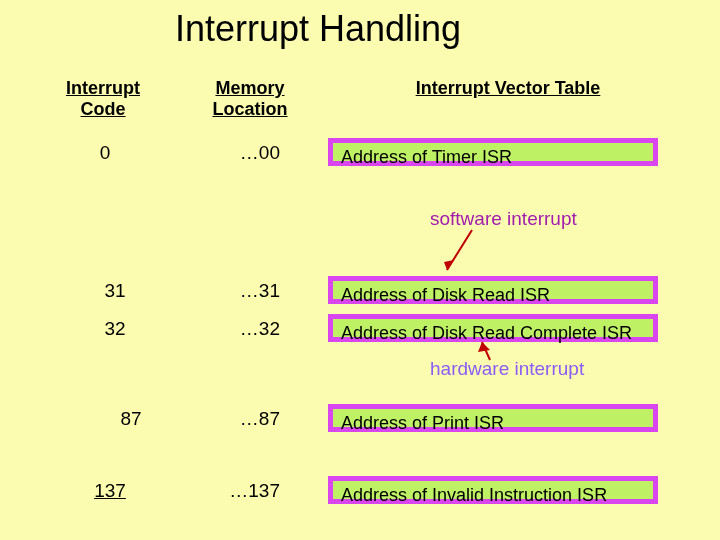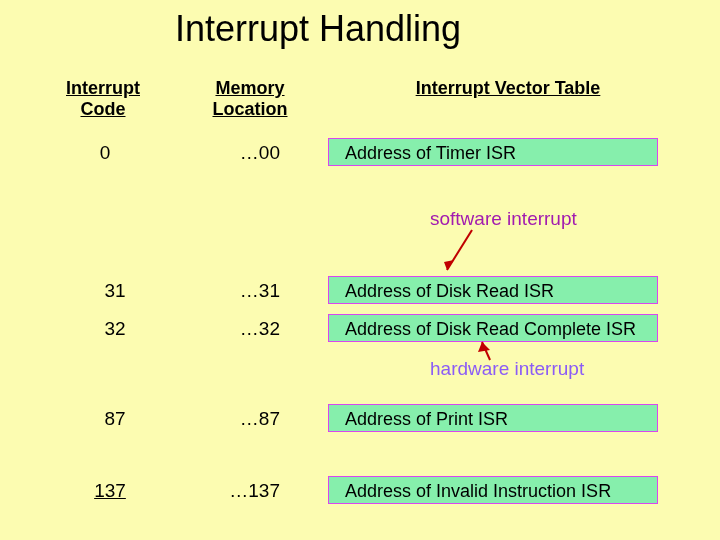--- a/index.html
+++ b/index.html
@@ -42,24 +42,24 @@
     position: absolute;
     font-size: 19px;
     text-align: right;
     width: 70px;
   }
   .addr-box {
     position: absolute;
     left: 328px;
     width: 330px;
     height: 28px;
-    border: 1px solid #d946ef;
-    background: #86efac;
+    border: 5px solid #d946ef;
+    background: #bef264;
     font-size: 18px;
-    padding-left: 16px;
+    padding-left: 8px;
     line-height: 28px;
     box-sizing: border-box;
   }
   .annot {
     position: absolute;
     font-size: 19px;
   }
   .sw-ann { color: #a21caf; top: 208px; left: 430px; }
   .hw-ann { color: #8b5cf6; top: 358px; left: 430px; }
   svg.arrow {
@@ -95,19 +95,19 @@
 <div class="code" style="top:318px; left:80px;">32</div>
 <div class="mem" style="top:318px; left:210px;">…32</div>
 <div class="addr-box" style="top:314px;">Address of Disk Read Complete ISR</div>
 
 <div class="annot hw-ann">hardware interrupt</div>
 <svg class="arrow" style="left:470px; top:340px; width:40px; height:22px;">
   <line x1="20" y1="20" x2="12" y2="2" stroke="#c00000" stroke-width="2"></line>
   <polygon points="12,2 20,10 8,12" fill="#c00000"></polygon>
 </svg>
 
-<div class="code" style="top:408px; left:80px;">87</div>
+<div class="code" style="top:408px; left:96px;">87</div>
 <div class="mem" style="top:408px; left:210px;">…87</div>
 <div class="addr-box" style="top:404px;">Address of Print ISR</div>
 
 <div class="code" style="top:480px; left:75px;text-decoration:underline;">137</div>
 <div class="mem" style="top:480px; left:210px;">…137</div>
 <div class="addr-box" style="top:476px;">Address of Invalid Instruction ISR</div>
 
 </body></html>

